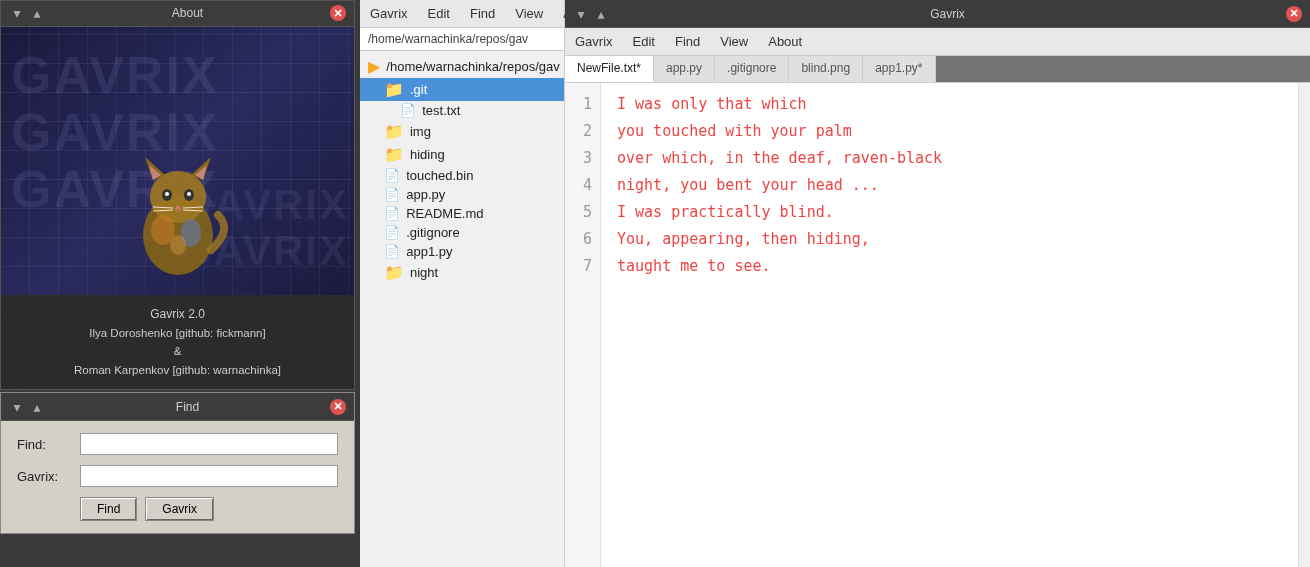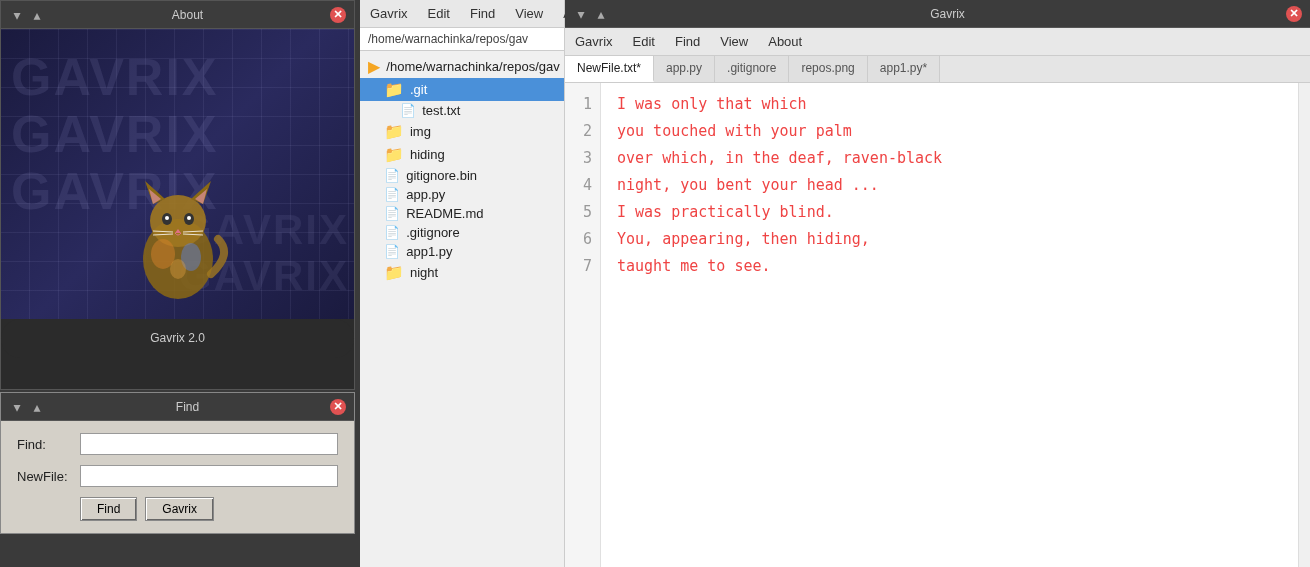--- a/index.html
+++ b/index.html
@@ -261,21 +261,21 @@
     }
     .editor-menubar {
       background: #e8e8e8;
       border-bottom: 1px solid #ccc;
       display: flex;
       padding: 4px 6px;
       gap: 12px;
     }
     .editor-tabs {
       display: flex;
-      background: #e5e5e5;
+      background: #737373;
       border-bottom: 1px solid #ccc;
     }
     .editor-tab {
       padding: 5px 12px;
       font-size: 12px;
       cursor: pointer;
       border-right: 1px solid #ccc;
       background: #e0e0e0;
       color: #555;
       white-space: nowrap;
@@ -363,39 +363,40 @@
 
       <ellipse cx="40" cy="85" rx="12" ry="15" fill="#d4802a" opacity="0.5"></ellipse>
       <ellipse cx="68" cy="88" rx="10" ry="14" fill="#6080d0" opacity="0.5"></ellipse>
       <ellipse cx="55" cy="100" rx="8" ry="10" fill="#e0a040" opacity="0.4"></ellipse>
 
       <path d="M88,105 Q110,85 95,70" stroke="#A07820" stroke-width="8" fill="none" stroke-linecap="round" opacity="0.8"></path>
     </svg>
   </div>
   <div class="about-info">
     <div>Gavrix 2.0</div>
+    <div style="white-space: pre-line; font-size: 11.5px;">Ilya Doroshenko [github: fickmann]<br>&amp;<br>Roman Karpenkov [github: warnachinka]</div>
   </div>
 </div>
 
 <div class="find-window">
   <div class="find-titlebar">
     <div class="titlebar-controls">
       <button class="titlebar-btn btn-minimize">▾</button>
       <button class="titlebar-btn btn-maximize">▴</button>
     </div>
     <span class="titlebar-title">Find</span>
     <button class="titlebar-btn btn-close">✕</button>
   </div>
   <div class="find-body">
     <div class="find-row">
       <span class="find-label">Find:</span>
       <input class="find-input" type="text" value="" style="">
     </div>
     <div class="find-row">
-      <span class="find-label">NewFile:</span>
+      <span class="find-label">Gavrix:</span>
       <input class="find-input" type="text" value="" style="">
     </div>
     <div class="find-buttons">
       <button class="find-btn">Find</button>
       <button class="find-btn">Gavrix</button>
     </div>
   </div>
 </div>
 
 <div class="file-manager">
@@ -429,21 +430,21 @@
       <span>img</span>
     </div>
 
     <div class="fm-item indent1">
       <span class="folder-icon yellow">📁</span>
       <span>hiding</span>
     </div>
 
     <div class="fm-item indent1">
       <span>📄</span>
-      <span>gitignore.bin</span>
+      <span>touched.bin</span>
     </div>
 
     <div class="fm-item indent1">
       <span>📄</span>
       <span>app.py</span>
     </div>
 
     <div class="fm-item indent1">
       <span>📄</span>
       <span>README.md</span>
@@ -480,21 +481,21 @@
     <span class="fm-menu-item">Gavrix</span>
     <span class="fm-menu-item">Edit</span>
     <span class="fm-menu-item">Find</span>
     <span class="fm-menu-item">View</span>
     <span class="fm-menu-item">About</span>
   </div>
   <div class="editor-tabs">
     <div class="editor-tab active">NewFile.txt*</div>
     <div class="editor-tab">app.py</div>
     <div class="editor-tab">.gitignore</div>
-    <div class="editor-tab">repos.png</div>
+    <div class="editor-tab">blind.png</div>
     <div class="editor-tab">app1.py*</div>
   </div>
   <div class="editor-content">
     <div class="line-numbers">
       <div>1</div>
       <div>2</div>
       <div>3</div>
       <div>4</div>
       <div>5</div>
       <div>6</div>

